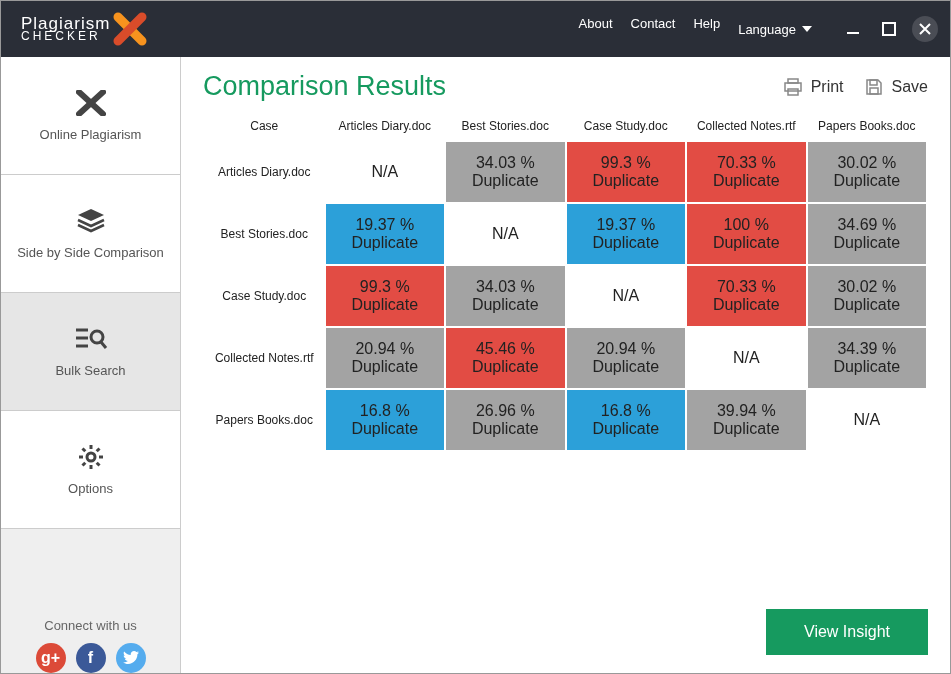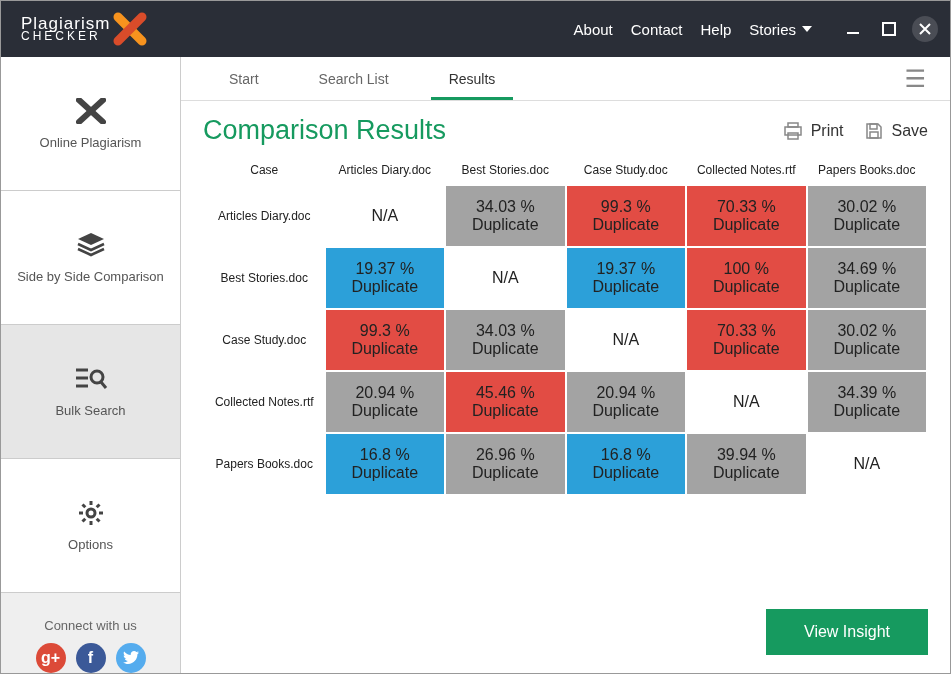--- a/index.html
+++ b/index.html
@@ -7,33 +7,33 @@
 
 .win { display: flex; flex-direction: column; width: 100%; height: 100%; }
 
 
 .header { height: 56px; background: #2a2e37; display: flex; align-items: center; color: #fff; padding: 0 12px 0 20px; flex-shrink: 0; }
 .logo { display: flex; align-items: center; }
 .logo-text { font-family: Calibri, sans-serif; font-size: 17px; color: #fff; line-height: 0.9; }
 .logo-text .line1 { letter-spacing: 1px; }
 .logo-text .line2 { letter-spacing: 3px; font-size: 12px; text-transform: uppercase; }
 .logo-x { margin-left: 2px; }
-.header-right { margin-left: auto; display: flex; align-items: center; gap: 18px; font-size: 15px; }
+.header-right { margin-left: auto; display: flex; gap: 18px; font-size: 13px; }
 .header-right span { cursor: pointer; }
 .lang { display: flex; align-items: center; gap: 6px; }
 .win-controls { display: flex; align-items: center; gap: 10px; margin-left: 10px; }
 .win-btn { width: 26px; height: 26px; display: flex; align-items: center; justify-content: center; cursor: pointer; color: #fff; }
 .win-close { background: #4a4d55; border-radius: 50%; }
 
 
 .body { flex: 1; display: flex; min-height: 0; }
 
 
 .sidebar { width: 180px; background: #efefef; border-right: 1px solid #ccc; display: flex; flex-direction: column; flex-shrink: 0; }
-.side-item { flex: 0 0 auto; display: flex; flex-direction: column; align-items: center; justify-content: center; gap: 10px; padding: 40px 6px; border-bottom: 1px solid #ccc; cursor: pointer; color: #555; font-size: 13px; text-align: center; background: #fff; }
+.side-item { flex: 0 0 auto; display: flex; flex-direction: column; align-items: center; justify-content: center; gap: 10px; padding: 32px 6px; border-bottom: 1px solid #ccc; cursor: pointer; color: #555; font-size: 13px; text-align: center; background: #fff; }
 .side-item.active { background: #e6e6e6; }
 .side-item .icon { height: 28px; display: flex; align-items: center; justify-content: center; }
 .side-spacer { flex: 1; }
 .connect { padding: 14px 0 0; text-align: center; color: #666; font-size: 13px; }
 .connect-icons { margin-top: 10px; display: flex; justify-content: center; gap: 10px; }
 .soc { width: 30px; height: 30px; border-radius: 50%; display: flex; align-items: center; justify-content: center; color: #fff; font-weight: bold; font-size: 16px; cursor: pointer; }
 .soc.g { background: #dc4a38; }
 .soc.f { background: #3b5998; }
 .soc.t { background: #55acee; }
 
@@ -86,21 +86,21 @@
       <svg class="logo-x" width="36" height="36" viewBox="0 0 36 36">
         <path d="M6 6 L30 30" stroke="#f7931e" stroke-width="9" stroke-linecap="round"></path>
         <path d="M30 6 L6 30" stroke="#d94c2a" stroke-width="9" stroke-linecap="round"></path>
       </svg>
     </div>
     <div class="header-right">
       <span>About</span>
       <span>Contact</span>
       <span>Help</span>
       <span class="lang">
-        <span>Stories</span>
+        <span>Language</span>
         <svg width="10" height="6" viewBox="0 0 10 6">
             <path d="M0 0 L5 6 L10 0 Z" fill="#fff"></path>
           </svg>
       </span>
       <div class="win-controls">
         <div class="win-btn">
           <svg width="14" height="14" viewBox="0 0 14 14">
               <rect x="1" y="10" width="12" height="2" fill="#fff"></rect>
             </svg>
         </div>
@@ -179,26 +179,20 @@
           <div class="soc t">
             <svg width="16" height="14" viewBox="0 0 16 14">
                 <path d="M16 1.6c-.6.3-1.2.4-1.9.5.7-.4 1.2-1 1.4-1.8-.6.4-1.3.6-2.1.8C12.8.4 12 0 11 0 9.2 0 7.7 1.5 7.7 3.3c0 .3 0 .5.1.8C5.1 3.9 2.7 2.6 1.1.6.8 1.1.7 1.7.7 2.3c0 1.1.6 2.1 1.5 2.7-.5 0-1-.2-1.5-.4 0 1.6 1.1 2.9 2.6 3.2-.3.1-.6.1-.9.1-.2 0-.4 0-.6-.1.4 1.3 1.6 2.2 3.1 2.3-1.1.9-2.5 1.4-4.1 1.4H0c1.5.9 3.2 1.5 5 1.5 6 0 9.4-5 9.4-9.4v-.4c.6-.5 1.2-1.1 1.6-1.8z" fill="#fff"></path>
               </svg>
           </div>
         </div>
       </div>
     </div>
 
     <div class="main">
-      <div class="tabs">
-        <div class="tab">Start</div>
-        <div class="tab">Search List</div>
-        <div class="tab active">Results</div>
-        <div class="hamburger">☰</div>
-      </div>
 
       <div class="title-row">
         <div class="title">Comparison Results</div>
         <div class="title-actions">
           <div class="tact">
             <svg width="20" height="20" viewBox="0 0 20 20">
                 <rect x="5" y="2" width="10" height="4" fill="none" stroke="#888" stroke-width="1.5"></rect>
                 <rect x="2" y="6" width="16" height="8" fill="none" stroke="#888" stroke-width="1.5"></rect>
                 <rect x="5" y="12" width="10" height="6" fill="none" stroke="#888" stroke-width="1.5"></rect>
               </svg>

